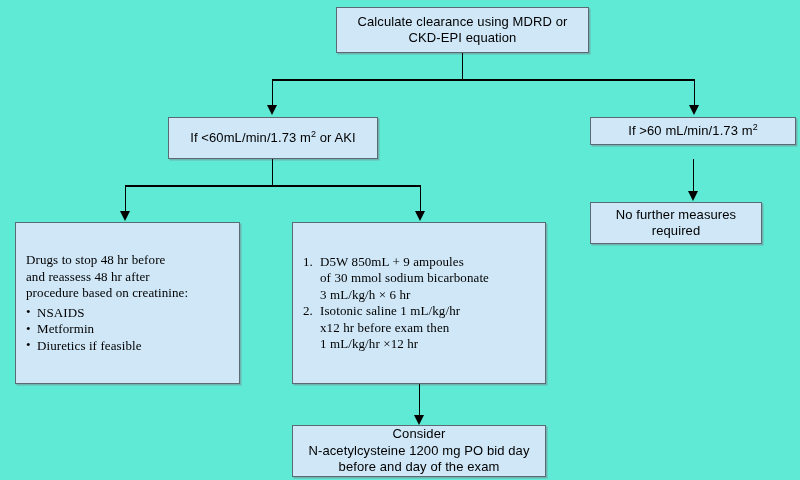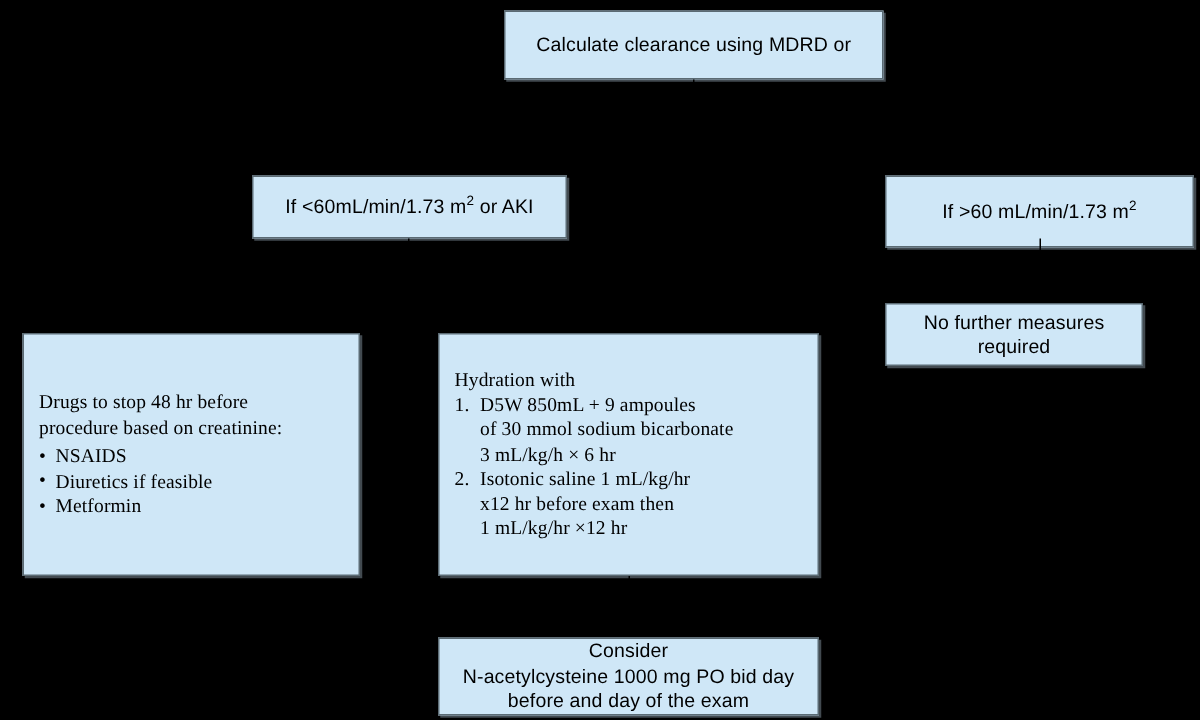--- a/index.html
+++ b/index.html
@@ -4,21 +4,21 @@
 <style>
   html, body {
     margin: 0;
     padding: 0;
     background: #ffffff;
   }
   #canvas {
     position: relative;
     width: 800px;
     height: 480px;
-    background: #000000;
+    background: #5eead4;
     overflow: hidden;
     font-family: "Liberation Sans", sans-serif;
     color: #000000;
   }
   .node {
     position: absolute;
     box-sizing: border-box;
     background: #cfe7f7;
     border: 1.4px solid #5b6b74;
     box-shadow: 1.5px 1.5px 0 rgba(120,135,145,0.55);
@@ -103,77 +103,78 @@
   }
   .nowrap { white-space: nowrap; }
 </style>
 </head>
 <body>
 
 <div id="canvas">
 
   <div class="node center" style="left:336px; top:7px; width:253px; height:46px;">
     <div class="pad">Calculate clearance using MDRD or</div>
+    <div class="pad">CKD-EPI equation</div>
   </div>
 
   <div class="line vline" style="left:461.5px; top:53px; width:1.6px; height:27px;"></div>
   <div class="line hline" style="left:272px; top:79px; width:422px; height:1.6px;"></div>
   <div class="line vline" style="left:271.5px; top:79px; width:1.6px; height:27px;"></div>
   <div class="arrowhead" style="left:267px; top:105px;"></div>
   <div class="line vline" style="left:693.5px; top:79px; width:1.6px; height:27px;"></div>
   <div class="arrowhead" style="left:689px; top:105px;"></div>
 
   <div class="node center" style="left:168px; top:117px; width:210px; height:42px;">
     <div class="pad nowrap"><span>If &lt;60mL/min/1.73 m</span><sup>2</sup><span> or AKI</span></div>
   </div>
 
-  <div class="node center" style="left:590px; top:117px; width:206px; height:48px;">
+  <div class="node center" style="left:590px; top:117px; width:206px; height:28px;">
     <div class="pad nowrap"><span>If &gt;60 mL/min/1.73 m</span><sup>2</sup><span></span></div>
   </div>
 
   <div class="line vline" style="left:692.5px; top:159px; width:1.6px; height:33px;"></div>
   <div class="arrowhead" style="left:688px; top:191px;"></div>
 
   <div class="node center" style="left:590px; top:202px; width:172px; height:42px;">
     <div class="pad">No further measures required</div>
   </div>
 
   <div class="line vline" style="left:271.5px; top:159px; width:1.6px; height:27px;"></div>
   <div class="line hline" style="left:125px; top:185px; width:296px; height:1.6px;"></div>
   <div class="line vline" style="left:124.5px; top:185px; width:1.6px; height:27px;"></div>
   <div class="arrowhead" style="left:120px; top:211px;"></div>
   <div class="line vline" style="left:419.5px; top:185px; width:1.6px; height:27px;"></div>
   <div class="arrowhead" style="left:415px; top:211px;"></div>
 
   <div class="node left" style="left:15px; top:222px; width:225px; height:162px;">
     <div class="pad">Drugs to stop 48 hr before</div>
+    <div class="pad">and reassess 48 hr after</div>
     <div class="pad">procedure  based on creatinine:</div>
     <ul class="bullets pad">
       <li>NSAIDS</li>
+      <li>Metformin</li>
       <li>Diuretics if feasible</li>
-      <li>Metformin</li>
     </ul>
   </div>
 
   <div class="node left" style="left:292px; top:222px; width:254px; height:162px;">
-    <div class="pad">Hydration with</div>
     <ul class="numlist pad">
       <li><span class="num">1.</span><span>D5W 850mL + 9 ampoules</span></li>
       <li><span>of 30 mmol sodium bicarbonate</span></li>
       <li><span>3 mL/kg/h × 6 hr</span></li>
     </ul>
     <ul class="numlist pad">
       <li><span class="num">2.</span><span>Isotonic saline 1 mL/kg/hr</span></li>
       <li><span>x12 hr before exam then</span></li>
       <li><span>1 mL/kg/hr ×12 hr</span></li>
     </ul>
   </div>
 
   <div class="line vline" style="left:418.5px; top:384px; width:1.6px; height:32px;"></div>
   <div class="arrowhead" style="left:414px; top:415px;"></div>
 
   <div class="node center" style="left:292px; top:425px; width:254px; height:52px;">
     <div class="pad">Consider</div>
-    <div class="pad">N-acetylcysteine 1000 mg PO bid day</div>
+    <div class="pad">N-acetylcysteine 1200 mg PO bid day</div>
     <div class="pad">before and day of the exam</div>
   </div>
 
 </div>
 
 </body></html>

